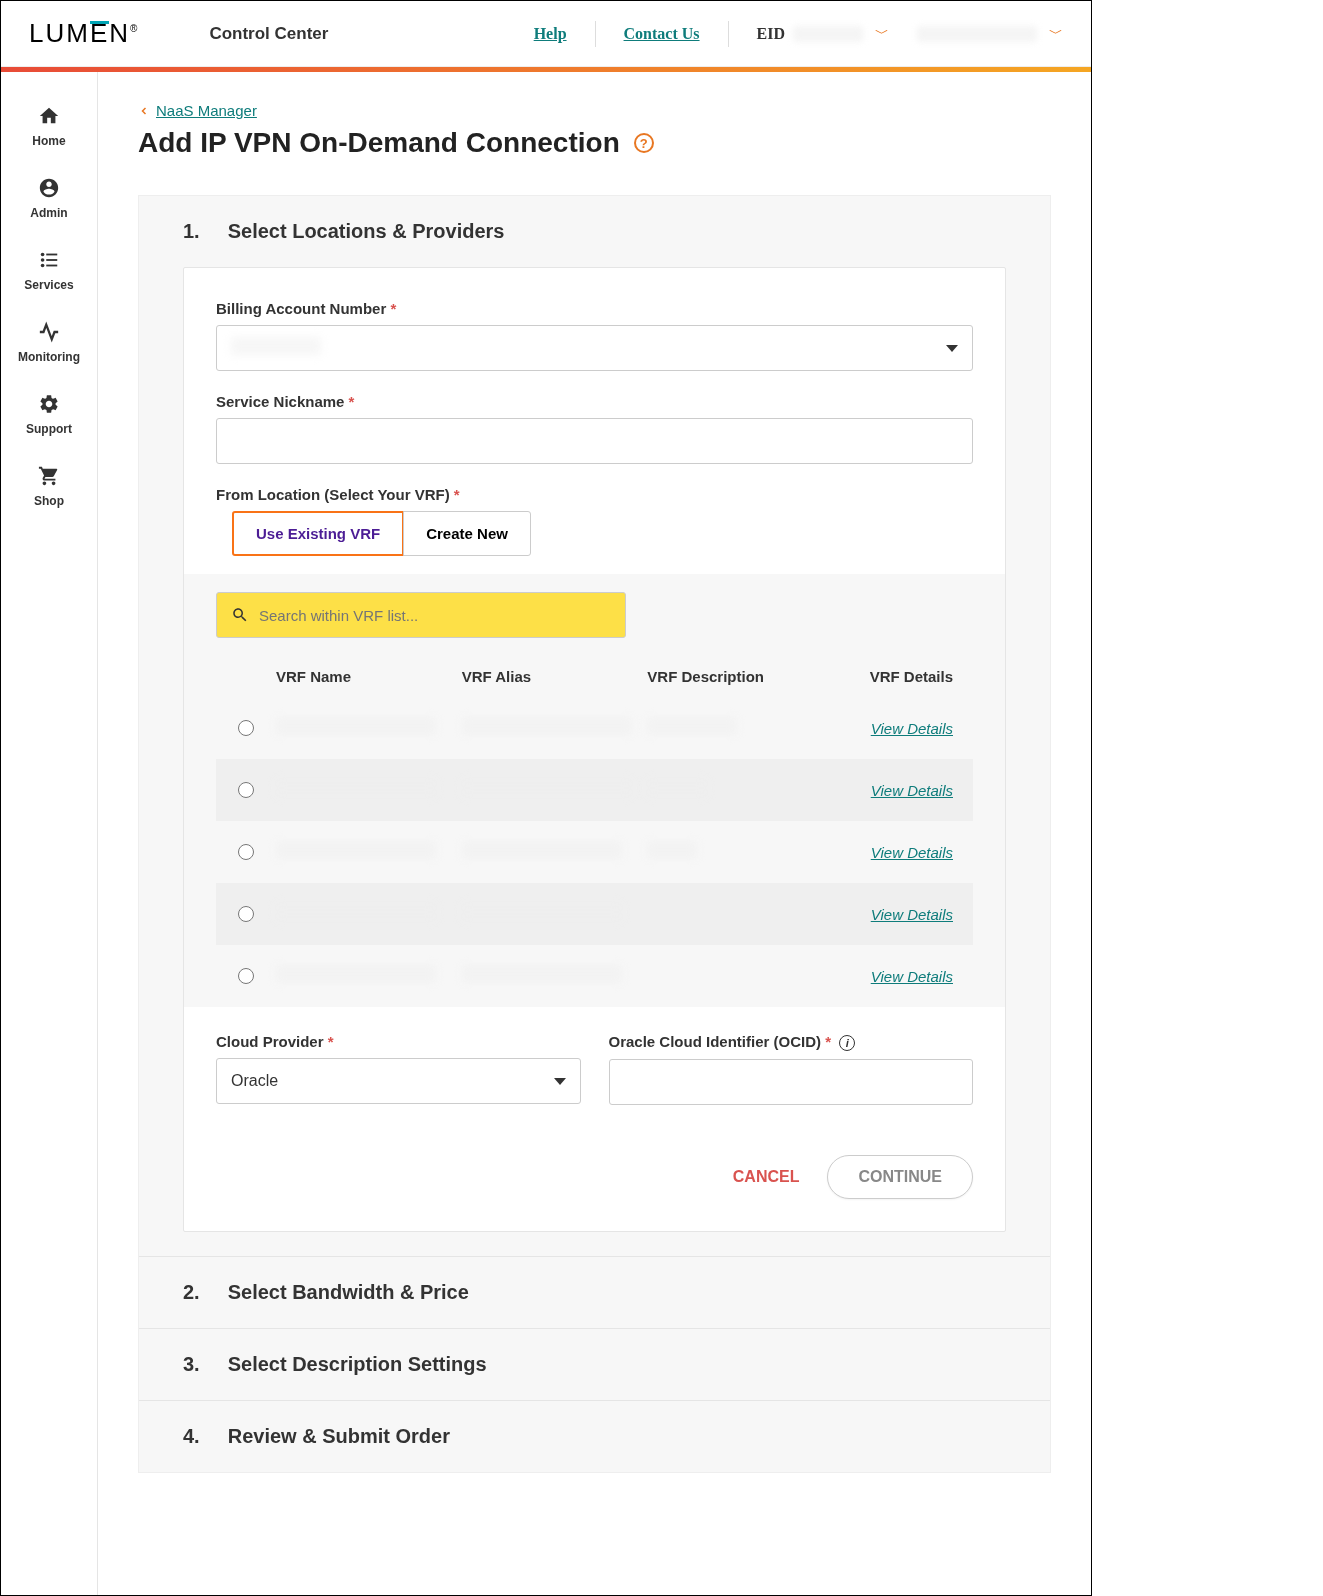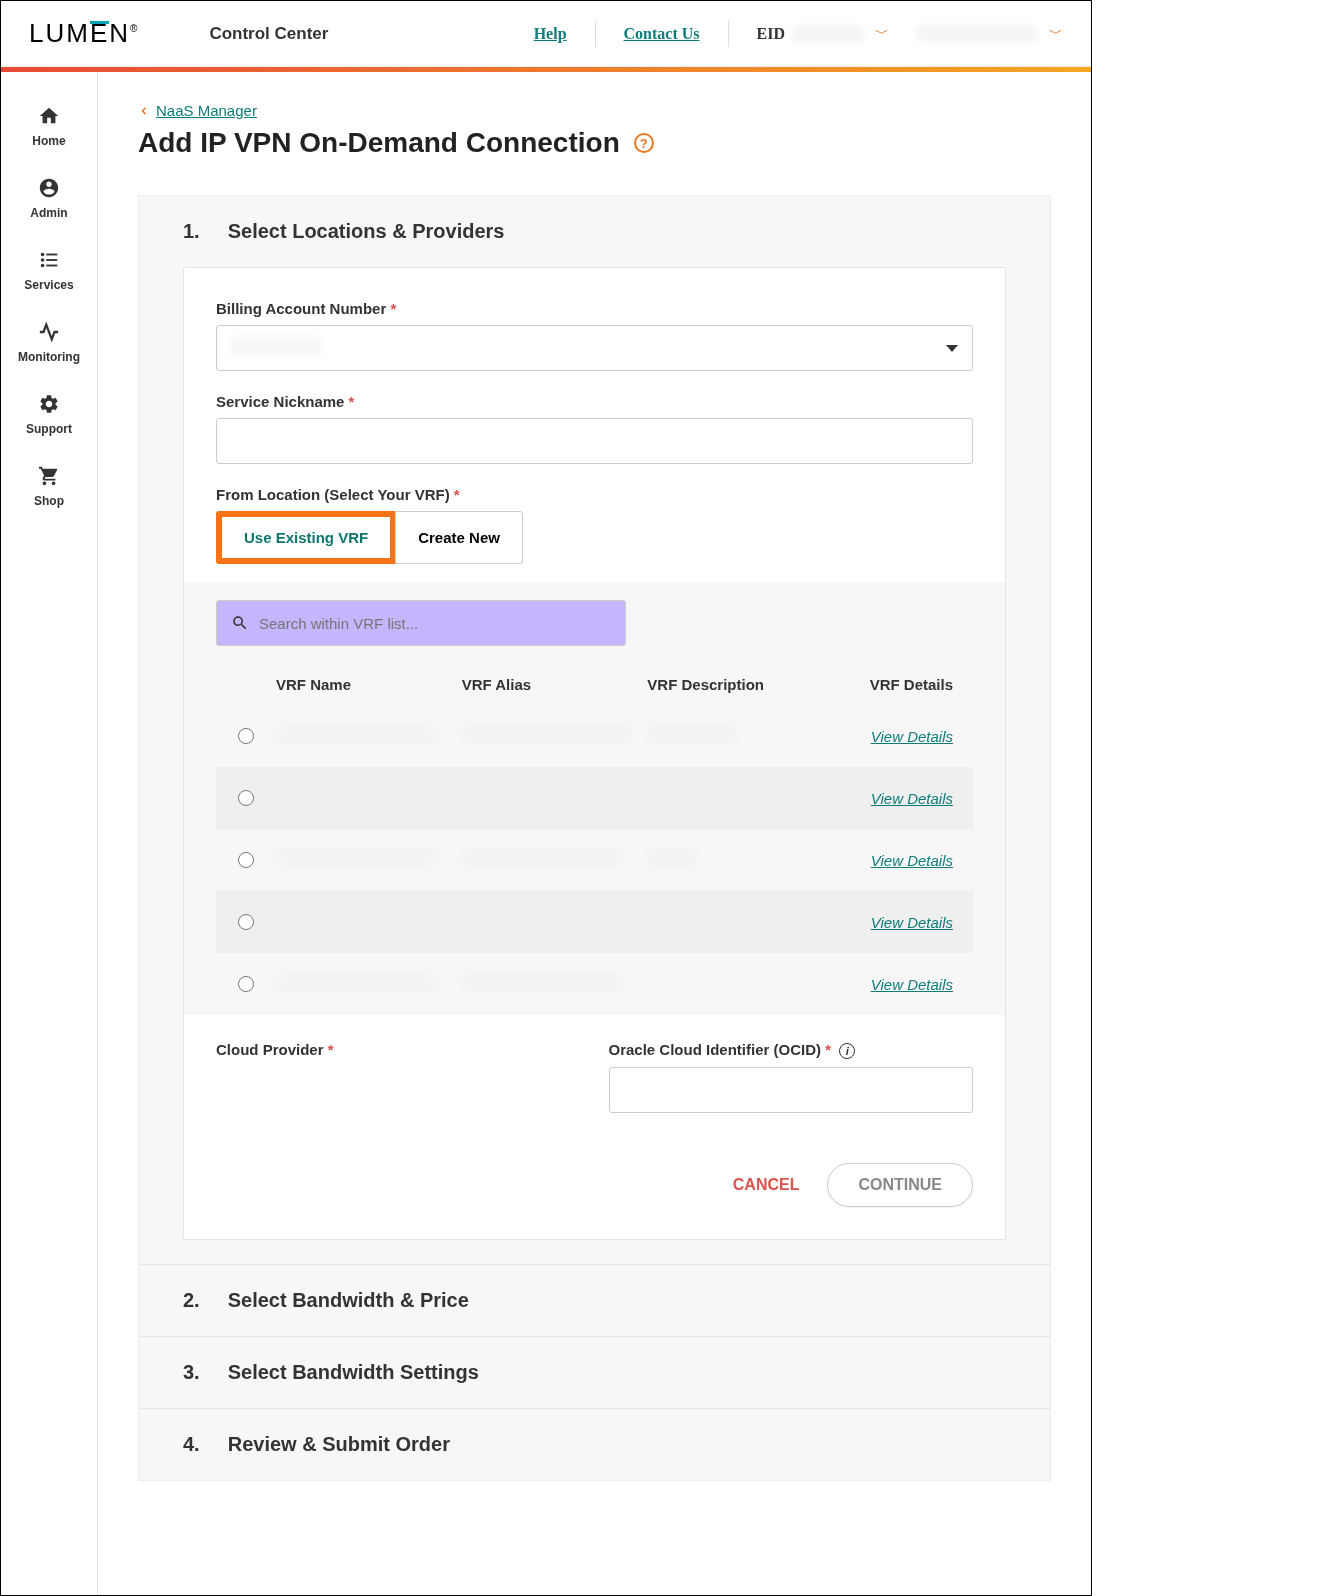--- a/index.html
+++ b/index.html
@@ -54,26 +54,26 @@
     .req { color: #d9534f; }
     .select-wrap, .input-wrap { position: relative; border: 1px solid #ccc; border-radius: 3px; height: 46px; display: flex; align-items: center; padding: 0 14px; background: #fff; }
     .select-wrap.disabled { background: #f5f5f5; color: #999; }
     .select-wrap .chev { margin-left: auto; }
     .select-value { flex: 1; }
     .redacted { display: inline-block; background: #eee; border-radius: 3px; filter: blur(4px); height: 18px; opacity: 0.5; }
     .full-width { width: 100%; }
     
     .toggle-group { display: flex; gap: 0; }
     .toggle-btn { border: 1px solid #ccc; padding: 12px 22px; font-size: 15px; font-weight: bold; cursor: pointer; background: #fff; }
-    .toggle-btn.active { border: 6px solid #f97316; color: #0f766e; }
+    .toggle-btn.active { border: 2px solid #f97316; color: #4c1d95; margin-left: 16px; }
     .toggle-btn:first-child { border-radius: 3px 0 0 3px; }
     .toggle-btn:last-child { border-radius: 0 3px 3px 0; margin-left: -1px; }
     
     .vrf-section { background: #f7f7f7; margin: 18px -32px 0 -32px; padding: 18px 32px 0 32px; position: relative; }
-    .search-box { display: flex; align-items: center; background: #c4b5fd; border: 1px solid #ccc; border-radius: 3px; height: 46px; padding: 0 14px; width: 410px; gap: 10px; }
+    .search-box { display: flex; align-items: center; background: #fde047; border: 1px solid #ccc; border-radius: 3px; height: 46px; padding: 0 14px; width: 410px; gap: 10px; }
     .search-box input { border: none; outline: none; flex: 1; font-size: 15px; background: transparent; }
     
     .vrf-table { width: 100%; margin-top: 18px; }
     .vrf-head { display: grid; grid-template-columns: 60px 1fr 1fr 1fr 140px; padding: 12px 0; font-weight: bold; font-size: 15px; }
     .vrf-head > div:last-child { text-align: right; padding-right: 20px; }
     .vrf-rows { max-height: 310px; overflow-y: scroll; }
     .vrf-row { display: grid; grid-template-columns: 60px 1fr 1fr 1fr 140px; align-items: center; padding: 20px 0; }
     .vrf-row:nth-child(even) { background: #efefef; }
     .vrf-row .radio { display: flex; justify-content: center; }
     .vrf-row input[type=radio] { width: 16px; height: 16px; cursor: pointer; }
@@ -281,20 +281,24 @@
                     <div class="view-details">View Details</div>
                   </div>
                 </div>
               </div>
             </div>
 
             <div class="form-section-bottom">
               <div class="form-row">
                 <div class="form-col">
                   <label class="form-label"><span>Cloud Provider</span> <span class="req">*</span></label>
+                  <div class="select-wrap">
+                    <span class="select-value">Oracle</span>
+                    <span class="chev chev-down"></span>
+                  </div>
                 </div>
                 <div class="form-col">
                   <label class="form-label"><span>Oracle Cloud Identifier (OCID)</span> <span class="req">*</span> <span class="info-circle">i</span></label>
                   <div class="input-wrap"></div>
                 </div>
               </div>
             </div>
 
             <div class="step-footer">
               <button class="btn-cancel">CANCEL</button>
@@ -306,21 +310,21 @@
         <div class="step">
           <div class="step-header">
             <span class="step-num">2.</span>
             <span class="step-title">Select Bandwidth &amp; Price</span>
           </div>
         </div>
 
         <div class="step">
           <div class="step-header">
             <span class="step-num">3.</span>
-            <span class="step-title">Select Bandwidth Settings</span>
+            <span class="step-title">Select Description Settings</span>
           </div>
         </div>
 
         <div class="step">
           <div class="step-header">
             <span class="step-num">4.</span>
             <span class="step-title">Review &amp; Submit Order</span>
           </div>
         </div>
       </div>

